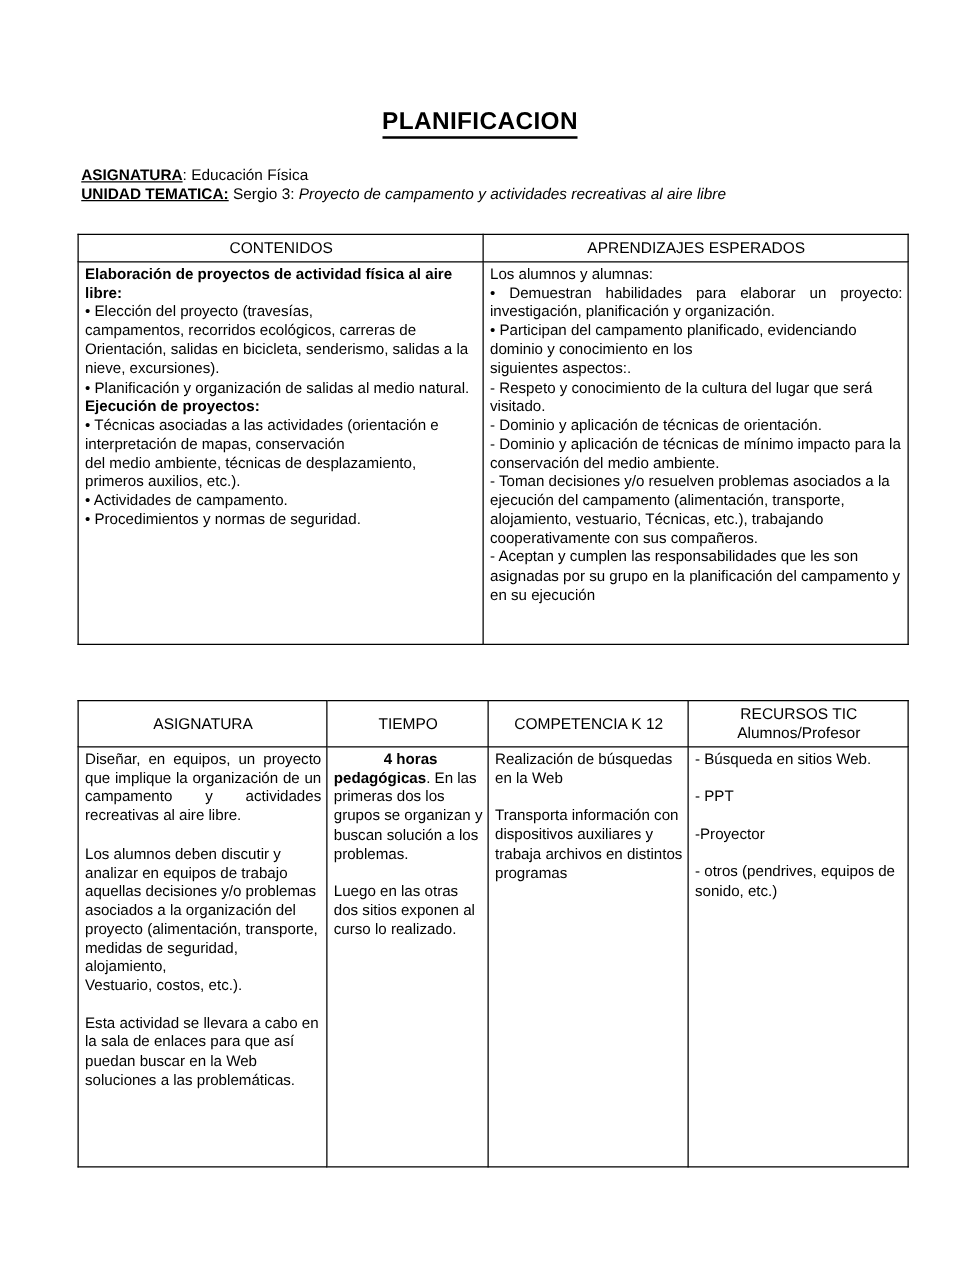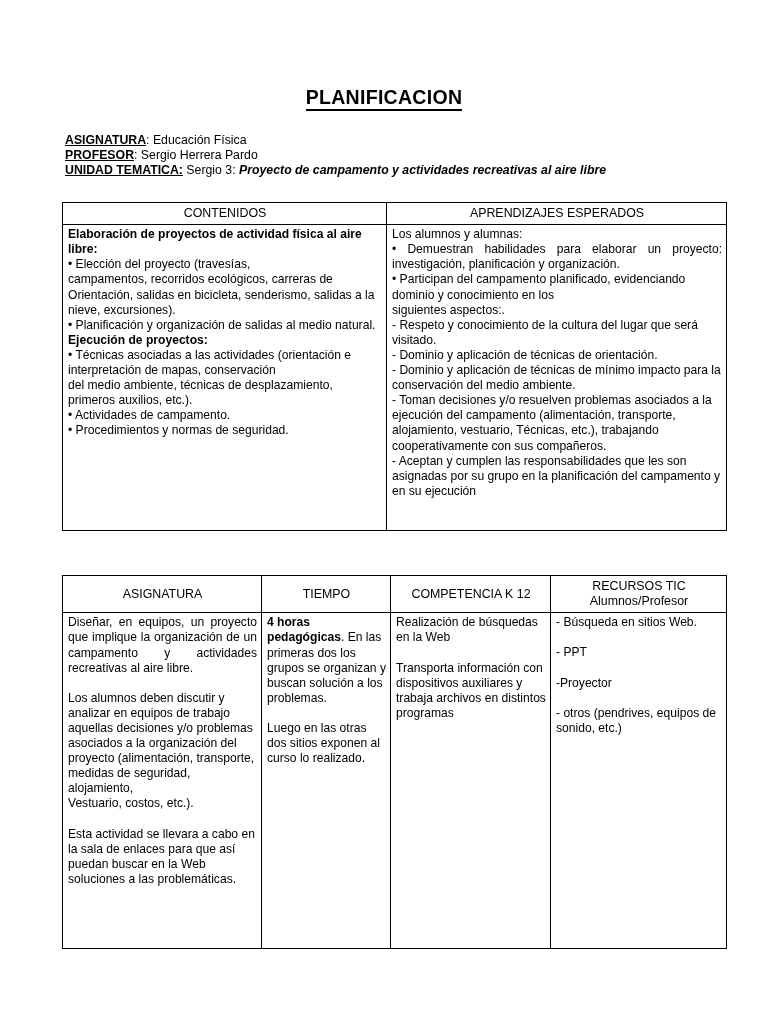--- a/index.html
+++ b/index.html
@@ -52,21 +52,21 @@
   .meta-label {
     font-weight: bold;
     text-decoration: underline;
   }
   .meta-value { font-weight: normal; }
   .meta-unit {
     text-align: justify;
     text-justify: inter-word;
   }
   .meta-unit .em {
-    font-weight: bold;
+    font-weight: normal;
     font-style: italic;
   }
 
   
   table.grid {
     border-collapse: collapse;
     table-layout: fixed;
     font-size: 12.1px;
     margin-left: 62px;
   }
@@ -82,21 +82,21 @@
     font-weight: normal;
     font-size: 12.4px;
     padding-top: 3px;
     padding-bottom: 3px;
     vertical-align: middle;
   }
   .cell p {
     margin: 0;
   }
   .cell p.gap { height: 15px; }
-  .b { font-weight: bold; }
+  .b { font-weight: bold; margin-left: 40px; }
   .just {
     text-align: justify;
     text-justify: inter-word;
   }
 
   
   .tbl-1 { margin-top: 24px; width: 664px; }
   .tbl-1 col.c1 { width: 324px; }
   .tbl-1 col.c2 { width: 340px; }
   .tbl-1 td { height: 300px; }
@@ -112,21 +112,20 @@
 </style>
 </head>
 <body>
 
 <div class="page">
 
   <h1 class="doc-title"><span>PLANIFICACION</span></h1>
 
   <div class="meta">
     <p class="meta-row"><span class="meta-label">ASIGNATURA</span><span class="meta-value">: Educación Física</span></p>
-    <p class="meta-row"><span class="meta-label">PROFESOR</span><span class="meta-value">: Sergio Herrera Pardo</span></p>
     <p class="meta-row meta-unit"><span class="meta-label">UNIDAD TEMATICA:</span><span class="meta-value"> Sergio 3: </span><span class="em">Proyecto de campamento y actividades recreativas al aire libre</span></p>
   </div>
 
   <table class="grid tbl-1">
     <colgroup>
         <col class="c1">
         <col class="c2">
       </colgroup>
     <thead>
       <tr>

